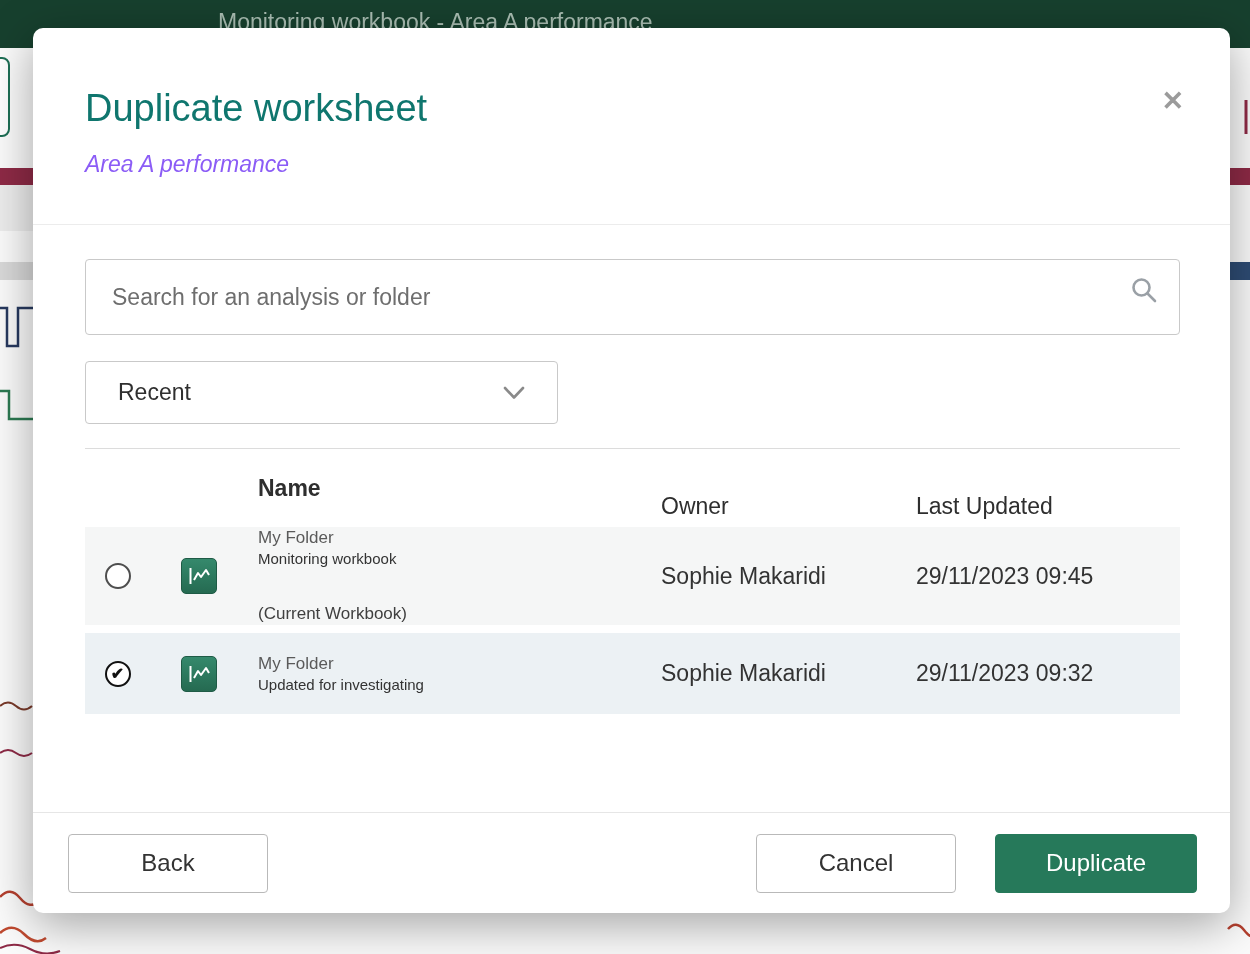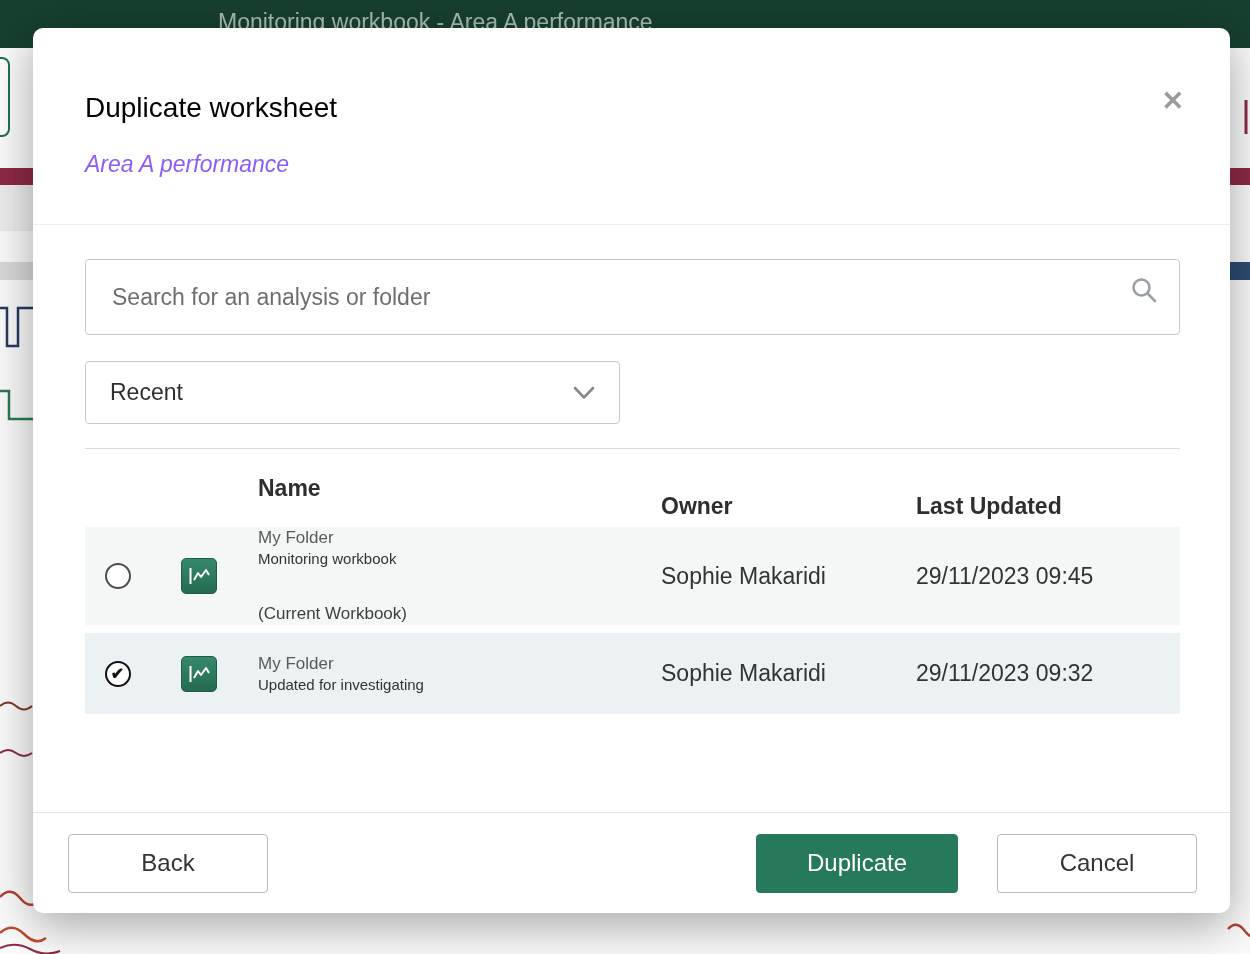--- a/index.html
+++ b/index.html
@@ -21,44 +21,44 @@
 
   
   .modal { position:absolute; left:33px; top:28px; width:1197px; height:885px; background:#fff;
            border-radius:10px; box-shadow:0 12px 48px rgba(0,0,0,0.35); z-index:10;
            display:flex; flex-direction:column; }
 
   .close-btn { position:absolute; top:60px; right:46px; background:none; border:none; cursor:pointer;
                font-size:27px; font-weight:bold; color:#9b9b9b; line-height:1; font-family:inherit; }
 
   .modal-header { padding:58px 52px 46px 52px; }
-  .dialog-title { font-size:28px; font-weight:400; color:#000000; line-height:44px; }
+  .dialog-title { font-size:38px; font-weight:400; color:#0f766e; line-height:44px; }
   .dialog-subtitle { font-style:italic; font-size:23px; color:#8b5cf6; margin-top:20px; line-height:28px; }
 
   .modal-body { flex:1; border-top:1px solid #ececec; padding:34px 50px 0 52px; overflow:hidden; }
 
   .search-wrap { position:relative; width:100%; }
   .search-input { width:100%; height:76px; border:1px solid #c9c9c9; border-radius:4px;
                   font-size:23px; color:#333; padding:0 62px 0 26px; font-family:inherit; outline:none; }
   .search-input::placeholder { color:#6e6e6e; }
   .search-icon { position:absolute; right:22px; top:17px; }
 
-  .dropdown { margin-top:26px; width:535px; height:63px; border:1px solid #c9c9c9; border-radius:4px;
-              display:flex; align-items:center; justify-content:space-between; padding:0 24px;
+  .dropdown { margin-top:26px; width:473px; height:63px; border:1px solid #c9c9c9; border-radius:4px;
+              display:flex; align-items:center; justify-content:space-between; padding:0 32px;
               font-size:23px; color:#2f2f2f; cursor:pointer; background:#fff; }
 
   .table-divider { margin-top:24px; height:1px; background:#dcdcdc; }
 
   .thead { display:flex; align-items:center; height:78px; font-weight:bold; font-size:23px; color:#2e2e2e; }
   .col-radio { width:65px; display:flex; justify-content:center; flex:none; }
   .col-icon  { width:108px; padding-left:31px; flex:none; display:flex; align-items:center; }
   .col-name  { flex:1; min-width:0; }
   .col-owner { width:255px; flex:none; font-size:23px; color:#333; }
   .col-date  { width:264px; flex:none; font-size:23px; color:#333; }
-  .thead .col-owner, .thead .col-date { color:#2e2e2e; font-weight:bold;margin-top:36px; }
+  .thead .col-owner, .thead .col-date { color:#2e2e2e; font-weight:normal;margin-top:36px; }
 
   .trow { display:flex; align-items:center; cursor:pointer; }
   .trow.row0 { height:98px; background:#f5f6f6; margin-bottom:8px; }
   .trow.row1 { height:81px; background:#ecf1f4; }
 
   .radio { width:26px; height:26px; border-radius:50%; border:2px solid #4e4e4e; background:#fff;
            display:flex; align-items:center; justify-content:center; cursor:pointer; }
   .radio .tick { display:none; font-size:16px; color:#111; font-weight:bold; line-height:1; }
   .radio.checked { border-color:#111; }
   .radio.checked .tick { display:block; }
@@ -186,19 +186,19 @@
         </div>
         <div class="col-owner">Sophie Makaridi</div>
         <div class="col-date">29/11/2023 09:32</div>
       </div>
 
     </div>
 
     <div class="modal-footer">
       <button class="btn ghost">Back</button>
       <div class="right-group">
+        <button class="btn ghost">Cancel</button>
         <button class="btn primary">Duplicate</button>
-        <button class="btn ghost">Cancel</button>
       </div>
     </div>
 
   </div>
 </div>
 
 </body></html>

